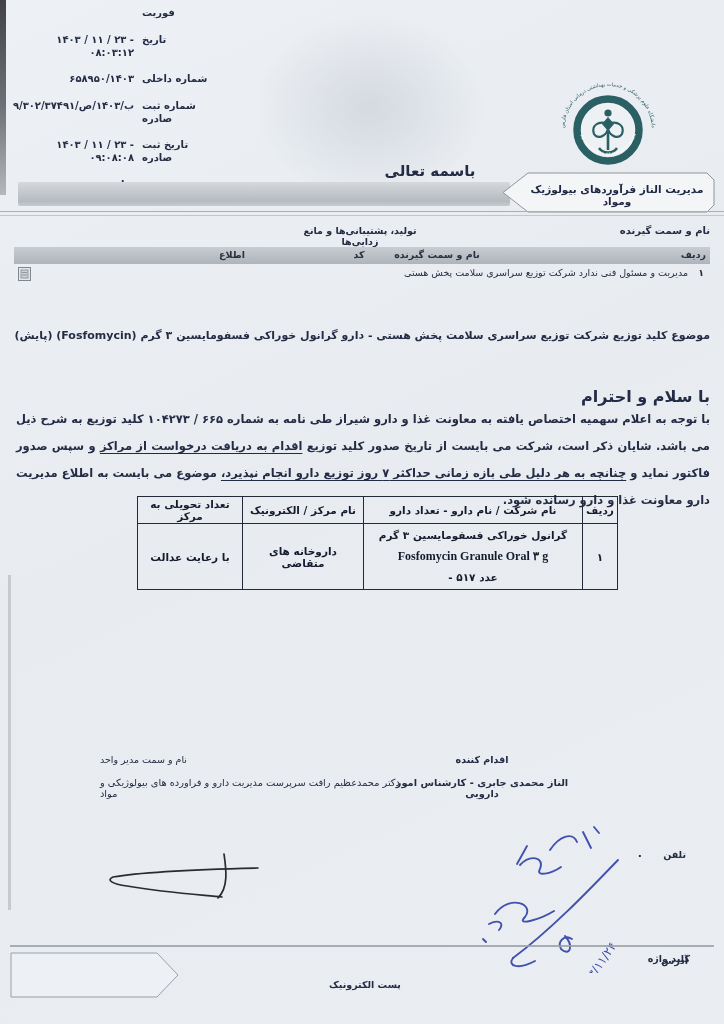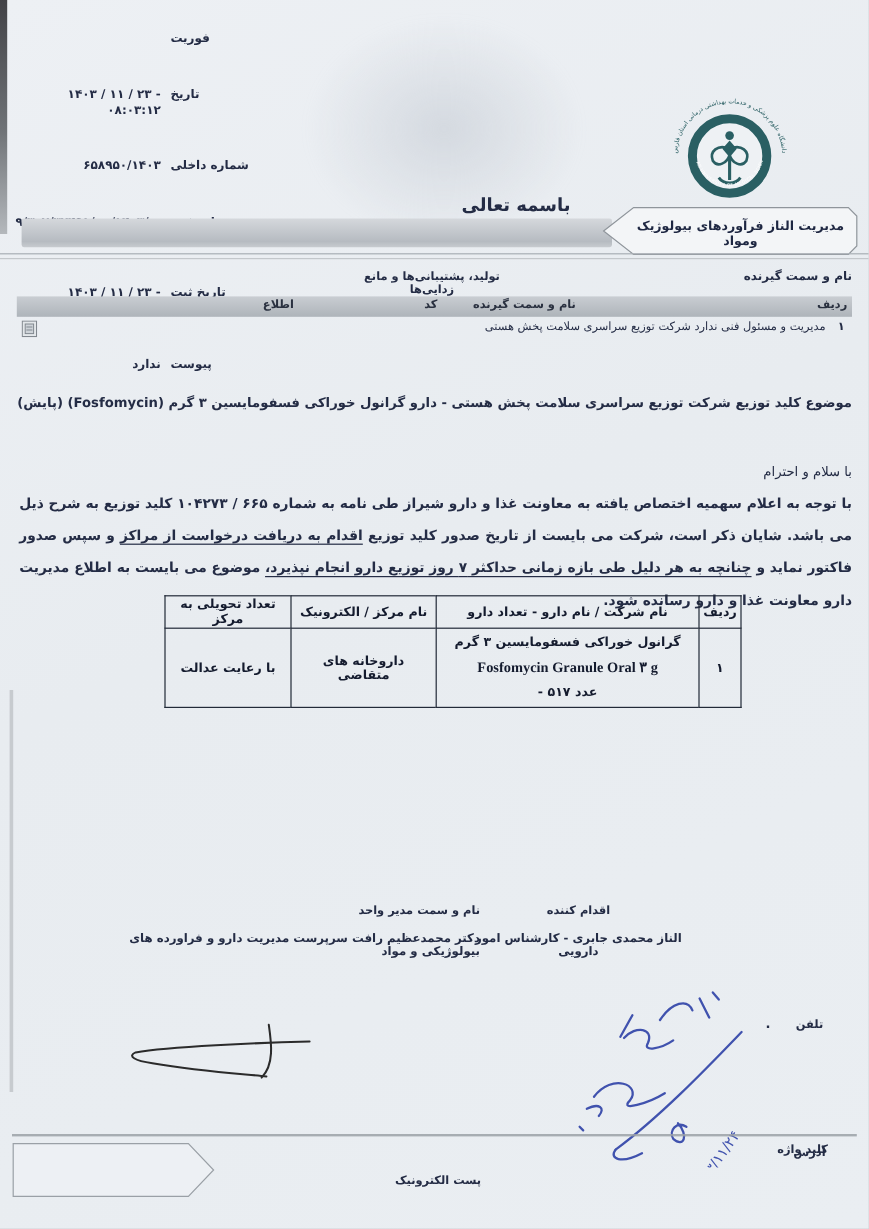--- a/index.html
+++ b/index.html
@@ -17,21 +17,21 @@
 
   
   .edge-dark{left:0;top:0;width:6px;height:195px;background:linear-gradient(to bottom,#2f2f33 0%,#606468 55%,#aeb2b6 100%);opacity:.9;}
   .edge-faint{left:8px;top:575px;width:3px;height:335px;background:#c7cbcf;}
   .watermark{left:255px;top:15px;width:230px;height:185px;border-radius:50%;
     background:radial-gradient(closest-side,rgba(185,192,202,.45),rgba(185,192,202,0));filter:blur(5px);}
 
   
   .meta{left:10px;top:6px;width:210px;font-size:10px;}
   .meta-row{display:flex;gap:8px;align-items:baseline;margin-bottom:13.5px;line-height:13px;}
-  .meta-label{width:78px;text-align:left;font-weight:bold;margin-top:20px;}
+  .meta-label{width:78px;text-align:left;font-weight:bold;}
   .meta-value{flex:1;text-align:right;font-weight:bold;direction:ltr;unicode-bidi:isolate;}
 
   
   .besmele{left:355px;top:162px;width:150px;text-align:center;font-size:15px;font-weight:bold;}
   .banner-bar{left:18px;top:182px;width:492px;height:24px;border-radius:2px;
     background:linear-gradient(180deg,#d5d8dc 0%,#b6bbc1 80%,#c7cbcf 100%);}
   .banner-tag{left:502px;top:172px;}
   .banner-text{left:524px;top:183px;width:186px;text-align:center;font-size:10.5px;font-weight:bold;color:#1e2742;}
   .sep1{left:0;top:211px;width:724px;height:1px;background:#a9afb5;}
   .sep2{left:0;top:215px;width:724px;height:1px;background:#c3c7cb;}
@@ -45,36 +45,36 @@
   .rhead span{position:absolute;top:2px;}
   .rh-row{right:4px;}
   .rh-name{left:423px;transform:translateX(-50%);}
   .rh-code{left:345px;transform:translateX(-50%);}
   .rh-act{left:218px;transform:translateX(-50%);}
   .rrow-idx{right:20px;top:267px;font-size:9.5px;}
   .rrow-name{right:36px;top:267px;font-size:9.5px;}
   .print-icon{left:18px;top:266px;}
 
   .subject{right:14px;left:14px;top:329px;text-align:right;font-size:11px;font-weight:bold;}
-  .salutation{right:14px;top:387px;font-size:11px;font-weight:normal;}
+  .salutation{right:14px;top:387px;font-size:16px;font-weight:bold;}
   .body-par{right:14px;left:16px;top:406px;font-size:11.5px;font-weight:bold;line-height:27px;text-align:justify;}
 
   
   .drug-table{left:137px;top:496px;border-collapse:collapse;direction:rtl;font-weight:bold;color:#141b2e;}
   .drug-table th,.drug-table td{border:1.4px solid #222a38;padding:1px 3px;text-align:center;vertical-align:middle;}
   .drug-table th{font-size:10.5px;height:20px;}
   .drug-table td{font-size:10.5px;}
   .col-row{width:26px;} .col-drug{width:212px;} .col-center{width:114px;} .col-qty{width:98px;}
   .drug-fa{line-height:21px;}
   .drug-en{direction:ltr;font-family:"Liberation Serif","DejaVu Serif",serif;font-size:12px;line-height:21px;}
   .drug-qty{direction:ltr;unicode-bidi:isolate;line-height:21px;}
 
   
   .actor{left:382px;top:754px;width:200px;text-align:center;font-size:9.5px;font-weight:bold;}
-  .manager{left:100px;top:754px;width:300px;text-align:right;font-size:9.5px;font-weight:bold;}
+  .manager{left:100px;top:754px;width:300px;text-align:left;font-size:9.5px;font-weight:normal;}
   .sig-name{margin-top:12px;font-size:9.8px;}
 
   
   .phone{right:38px;top:849px;font-size:9.5px;font-weight:bold;}
   .phone-dot{right:82px;top:847px;font-size:11px;font-weight:bold;}
   .keyword{right:34px;top:909px;font-size:9.5px;font-weight:bold;margin-top:44px;}
   .footer-line{left:10px;top:945px;width:704px;height:2px;background:#9ba1a7;opacity:.85;}
   .address{right:36px;top:955px;font-size:9.5px;font-weight:bold;}
   .email{left:300px;top:979px;width:130px;text-align:center;font-size:9.5px;font-weight:bold;}
   .addr-chevron{left:10px;top:952px;}

